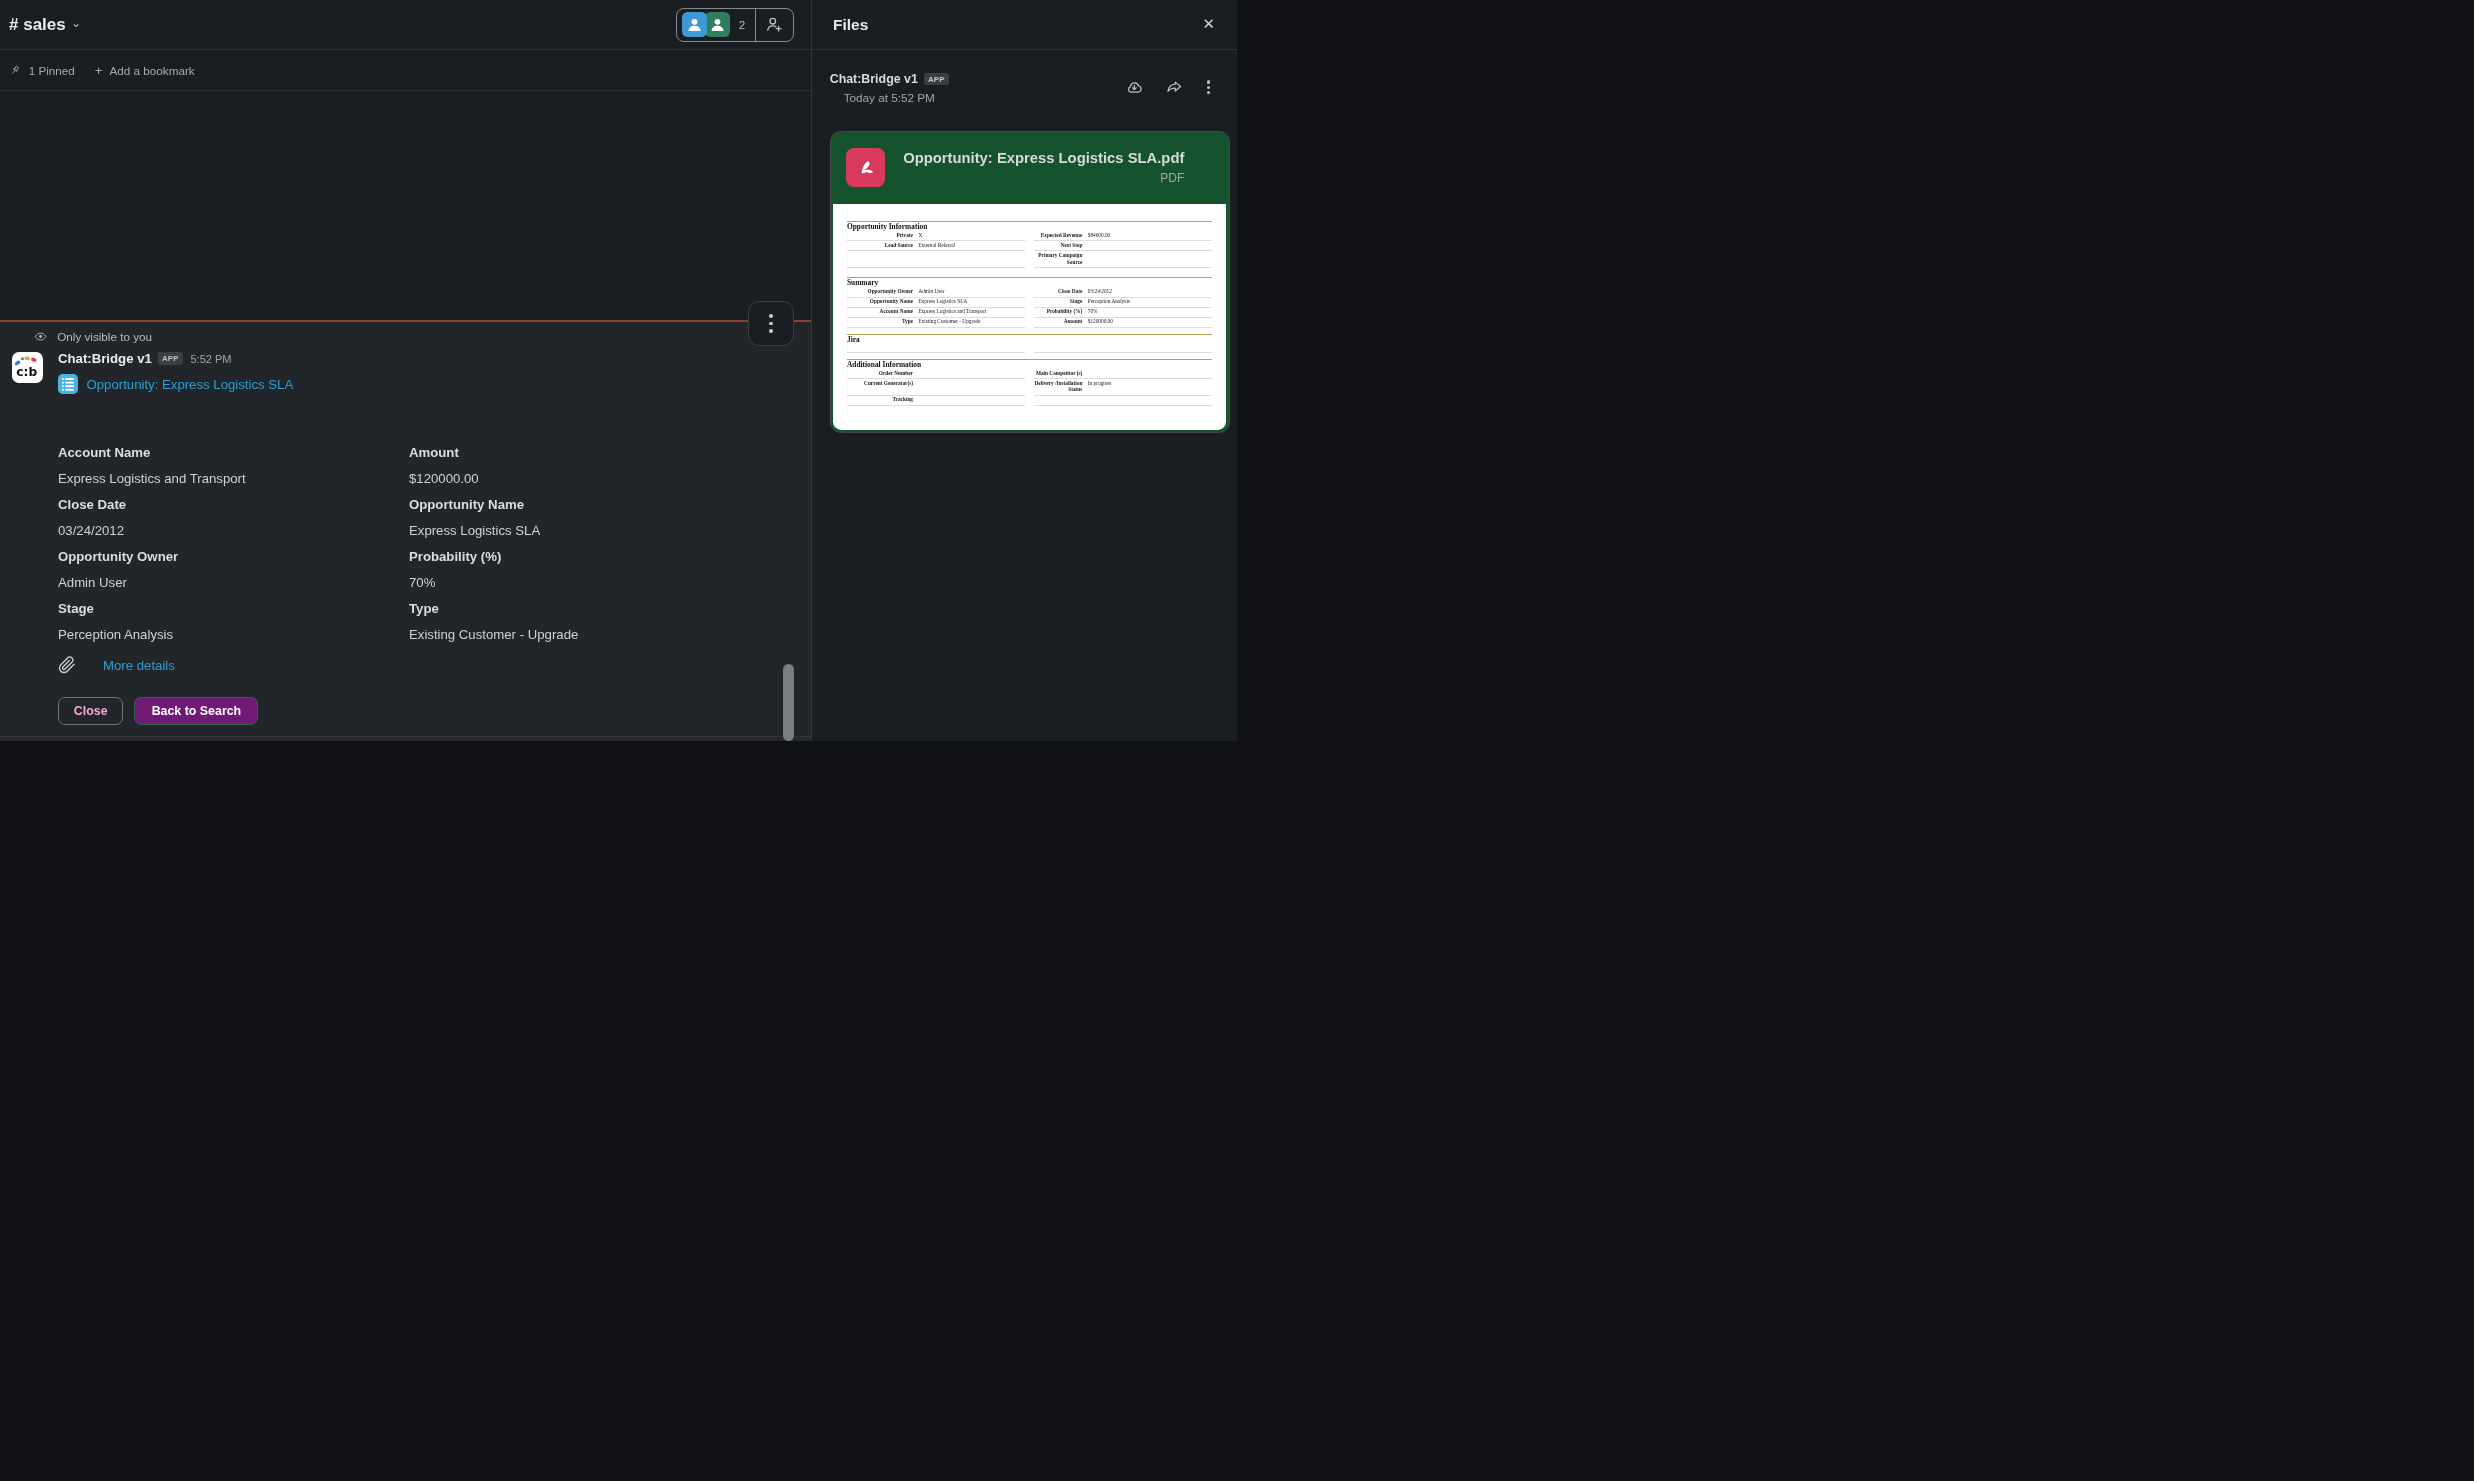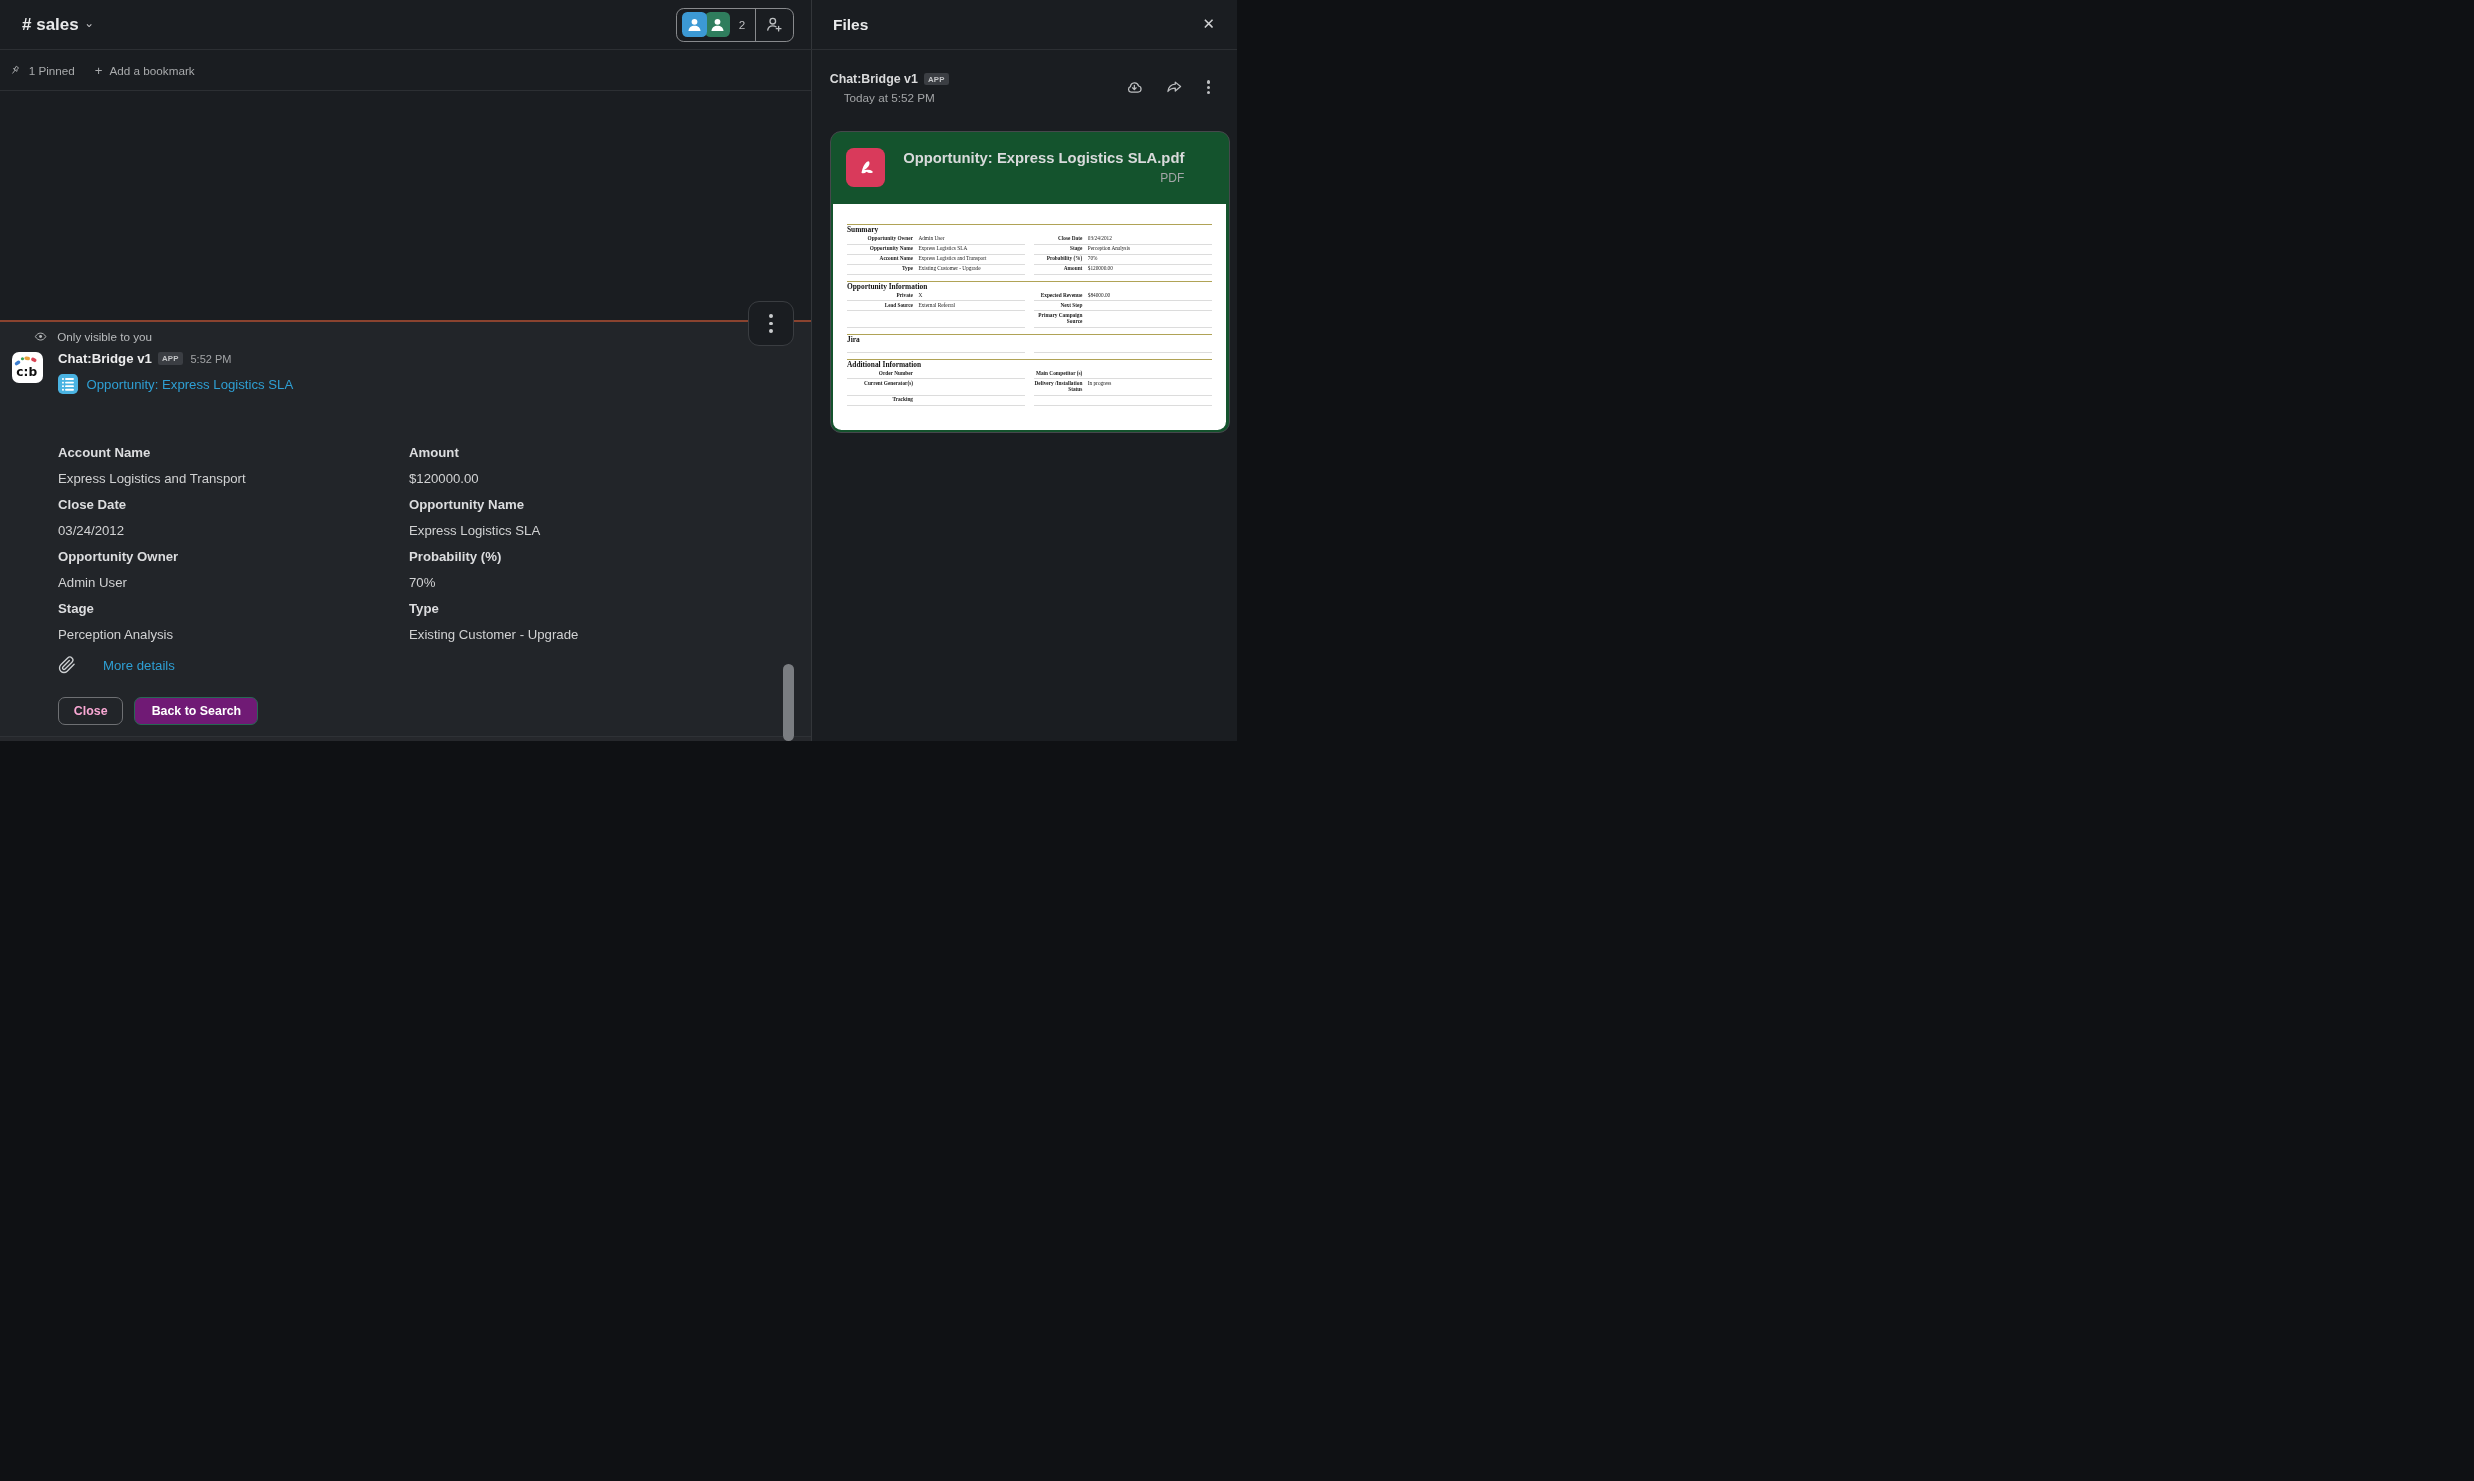--- a/index.html
+++ b/index.html
@@ -4,21 +4,21 @@
 <style>
   html,body { margin:0; padding:0; background:#0f1114; }
   .app {
     position:relative; width:1237px; height:741px; overflow:hidden;
     background:#1a1d21; color:#d1d2d3;
     font-family:"Liberation Sans", sans-serif;
     -webkit-font-smoothing:antialiased;
   }
   
   .left-pane { position:absolute; top:0; left:0; width:811px; height:100%; border-right:0.8px solid #33363a; }
-  .channel-header { position:absolute; top:0; left:0; right:0; height:50px; border-bottom:0.8px solid #2c2f33; display:flex; align-items:center; padding:0 22px; box-sizing:border-box; }
+  .channel-header { position:absolute; top:0; left:0; right:0; height:50px; border-bottom:0.8px solid #2c2f33; display:flex; align-items:center; padding:0 9px; box-sizing:border-box; }
   .channel-name { display:flex; align-items:center; gap:5.4px; font-size:17px; font-weight:bold; color:#e9eaeb; cursor:pointer; }
   .chev { font-size:11.7px; font-weight:normal; color:#c6c7c9; margin-top:-3.1px; }
   .member-btn { position:absolute; right:17px; top:7.8px; height:34px; display:flex; align-items:stretch; border:0.8px solid #888a8d; border-radius:7.8px; overflow:hidden; box-sizing:border-box; }
   .mem-seg { display:flex; align-items:center; padding:0 10px 0 4.7px; }
   .avatars { display:flex; align-items:center; }
   .av { width:25px; height:25px; border-radius:5.4px; display:flex; align-items:center; justify-content:center; }
   .av.blue { background:#3c99d4; position:relative; z-index:2; }
   .av.green { background:#2f7d5d; margin-left:-1.6px; box-shadow:-2.3px 0 0 #1a1d21; }
   .mem-count { color:#bcbdbf; font-size:11.7px; margin-left:8.5px; }
   .mem-divider { width:0.8px; background:#888a8d; }
@@ -282,20 +282,54 @@
           </svg>
         </div>
         <div>
           <div class="file-title">Opportunity: Express Logistics SLA.pdf</div>
           <div class="file-type">PDF</div>
         </div>
       </div>
 
       <div class="preview">
 
+        <div class="pv-section">
+          <div class="pv-title">Opportunity Information</div>
+          <div class="pv-row">
+            <div class="pv-pair">
+                <div class="pv-l">Private</div>
+                <div class="pv-v">X</div>
+              </div>
+            <div class="pv-pair second">
+                <div class="pv-l">Expected Revenue</div>
+                <div class="pv-v">$84000.00</div>
+              </div>
+          </div>
+          <div class="pv-row">
+            <div class="pv-pair">
+                <div class="pv-l">Lead Source</div>
+                <div class="pv-v">External Referral</div>
+              </div>
+            <div class="pv-pair second">
+                <div class="pv-l">Next Step</div>
+                <div class="pv-v"></div>
+              </div>
+          </div>
+          <div class="pv-row">
+            <div class="pv-pair">
+                <div class="pv-l"></div>
+                <div class="pv-v"></div>
+              </div>
+            <div class="pv-pair second">
+                <div class="pv-l">Primary Campaign Source</div>
+                <div class="pv-v"></div>
+              </div>
+          </div>
+        </div>
+
         <div class="pv-section first">
           <div class="pv-title">Summary</div>
           <div class="pv-row">
             <div class="pv-pair">
                 <div class="pv-l">Opportunity Owner</div>
                 <div class="pv-v">Admin User</div>
               </div>
             <div class="pv-pair second">
                 <div class="pv-l">Close Date</div>
                 <div class="pv-v">03/24/2012</div>
@@ -327,54 +361,20 @@
                 <div class="pv-v">Existing Customer - Upgrade</div>
               </div>
             <div class="pv-pair second">
                 <div class="pv-l">Amount</div>
                 <div class="pv-v">$120000.00</div>
               </div>
           </div>
         </div>
 
         <div class="pv-section">
-          <div class="pv-title">Opportunity Information</div>
-          <div class="pv-row">
-            <div class="pv-pair">
-                <div class="pv-l">Private</div>
-                <div class="pv-v">X</div>
-              </div>
-            <div class="pv-pair second">
-                <div class="pv-l">Expected Revenue</div>
-                <div class="pv-v">$84000.00</div>
-              </div>
-          </div>
-          <div class="pv-row">
-            <div class="pv-pair">
-                <div class="pv-l">Lead Source</div>
-                <div class="pv-v">External Referral</div>
-              </div>
-            <div class="pv-pair second">
-                <div class="pv-l">Next Step</div>
-                <div class="pv-v"></div>
-              </div>
-          </div>
-          <div class="pv-row">
-            <div class="pv-pair">
-                <div class="pv-l"></div>
-                <div class="pv-v"></div>
-              </div>
-            <div class="pv-pair second">
-                <div class="pv-l">Primary Campaign Source</div>
-                <div class="pv-v"></div>
-              </div>
-          </div>
-        </div>
-
-        <div class="pv-section">
           <div class="pv-title">Jira</div>
           <div class="pv-row">
             <div class="pv-pair">
                 <div class="pv-l"></div>
                 <div class="pv-v"></div>
               </div>
             <div class="pv-pair second">
                 <div class="pv-l"></div>
                 <div class="pv-v"></div>
               </div>

